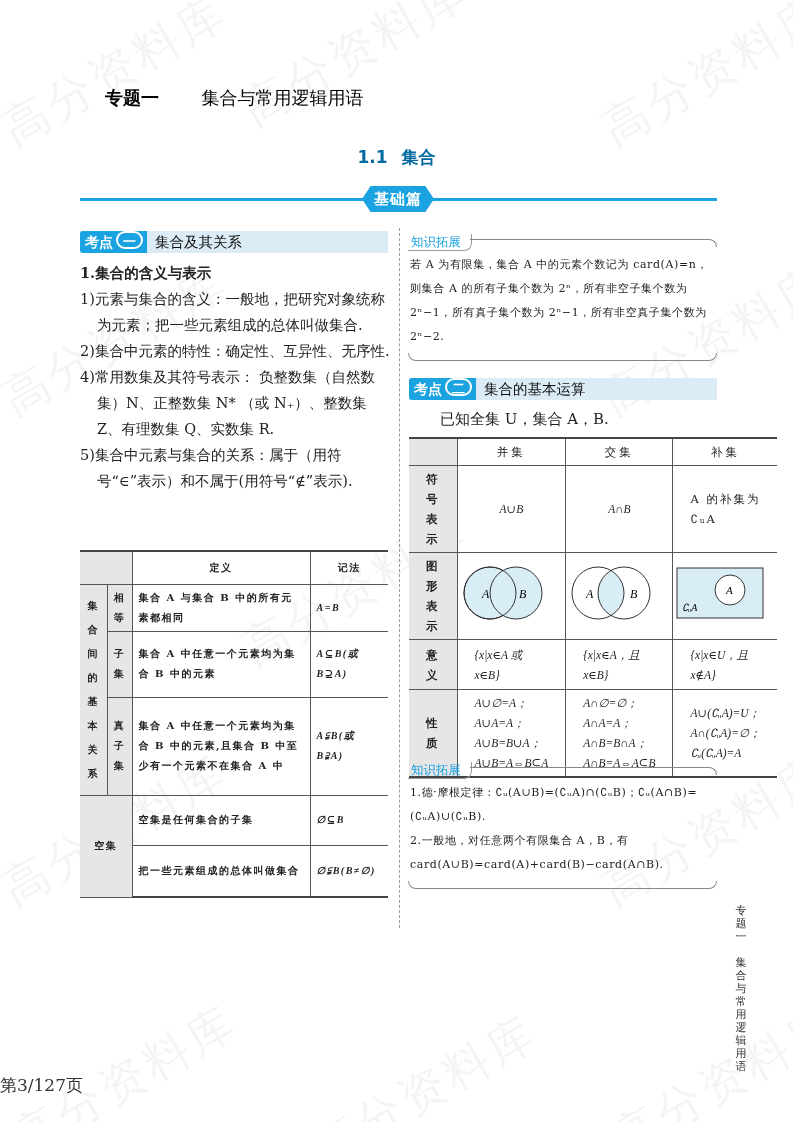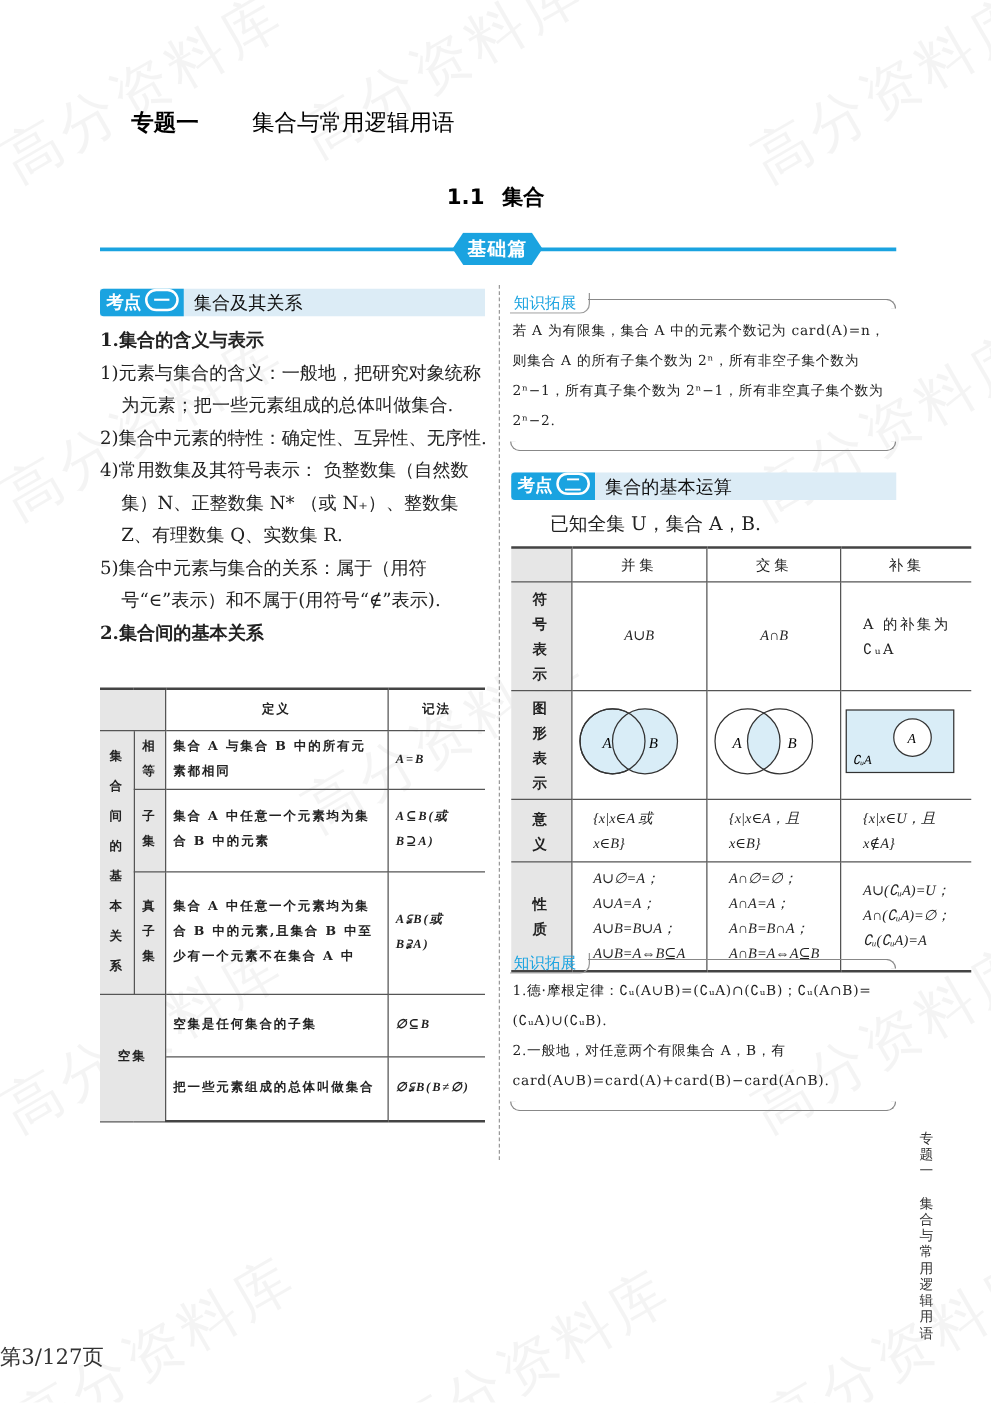--- a/index.html
+++ b/index.html
@@ -5,21 +5,21 @@
   * { box-sizing: border-box; margin: 0; padding: 0; }
   html, body { width: 793px; height: 1122px; background: #ffffff; overflow: hidden; }
   body { position: relative; font-family: "DejaVu Serif", "Liberation Serif", serif; color: #222; }
   .i { font-style: italic; font-family: "Liberation Serif", "DejaVu Serif", serif; }
 
   .watermark { position: absolute; font-family: "DejaVu Sans", sans-serif; font-size: 46px; color: rgba(0,0,0,0.045); transform: rotate(-30deg); white-space: nowrap; pointer-events: none; letter-spacing: 4px; }
 
   .chapter-head { position: absolute; left: 105px; top: 86px; font-family: Liberation Serif, serif; font-size: 18px; color: #000000; }
   .chapter-head .num { font-weight: bold; margin-right: 38px; }
 
-  .section-title { position: absolute; left: 0; width: 793px; top: 146px; text-align: center; font-family: "DejaVu Sans", sans-serif; font-weight: bold; font-size: 17px; color: #000000; }
+  .section-title { position: absolute; left: 0; width: 793px; top: 146px; text-align: center; font-family: "DejaVu Sans", sans-serif; font-weight: bold; font-size: 17px; color: #0369a1; }
   .section-title span + span { margin-left: 14px; }
 
   .band { position: absolute; left: 80px; width: 637px; top: 198px; height: 3px; background: #1aa3e0; }
   .band-badge { position: absolute; left: 362px; top: 186px; width: 72px; height: 26px; background: #1aa3e0; clip-path: polygon(12% 0, 88% 0, 100% 50%, 88% 100%, 12% 100%, 0 50%); color: #fff; font-family: "DejaVu Sans", sans-serif; font-weight: bold; font-size: 15px; line-height: 26px; text-align: center; letter-spacing: 1px; }
 
   .divider { position: absolute; left: 399px; top: 228px; height: 700px; border-left: 1px dashed #9a9a9a; }
 
   .kp { position: absolute; height: 22px; background: #dcecf6; display: flex; align-items: center; }
   .kp .tag { background: #1aa3e0; color: #fff; font-family: "DejaVu Sans", sans-serif; font-weight: bold; font-size: 14px; height: 22px; line-height: 22px; padding: 0 4px 0 5px; border-radius: 3px 0 0 3px; display: flex; align-items: flex-start; }
   .kp .num { display: inline-block; background: #1aa3e0; color: #fff; height: 18px; line-height: 18px; padding: 0 5px; margin-left: 3px; border: 2px solid #fff; border-radius: 9px; font-size: 13px; }
@@ -97,21 +97,20 @@
     </span>
   <span class="title">集合及其关系</span>
 </div>
 
 <div class="left" style="top:260px;">
   <p class="h">1.集合的含义与表示</p>
   <p class="hang">1)元素与集合的含义：一般地，把研究对象统称为元素；把一些元素组成的总体叫做集合.</p>
   <p class="hang">2)集合中元素的特性：确定性、互异性、无序性.</p>
   <p class="hang">4)常用数集及其符号表示： 负整数集（自然数集）N、正整数集 N* （或 N₊）、整数集 Z、有理数集 Q、实数集 R.</p>
   <p class="hang">5)集合中元素与集合的关系：属于（用符号“∈”表示）和不属于(用符号“∉”表示).</p>
-  <p class="h">2.集合间的基本关系</p>
 </div>
 
 <table class="t1">
   <tbody>
       <tr style="height:33px;">
     <td class="gray" colspan="2" style="width:52px;"></td>
     <td class="vcell">定义</td>
     <td class="vcell">记法</td>
   </tr>
   <tr>

